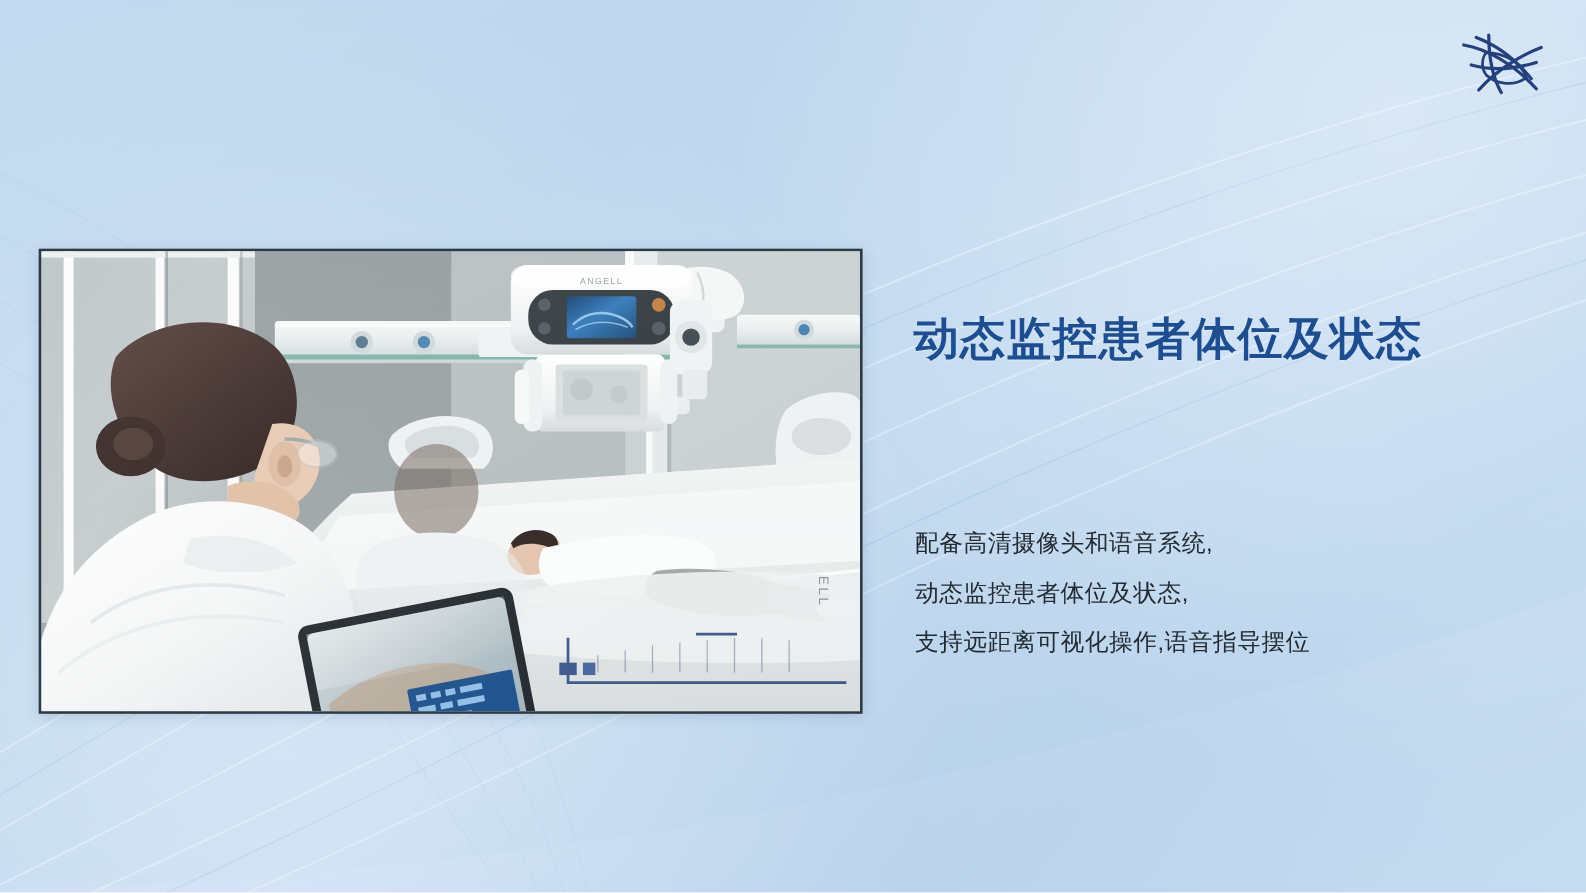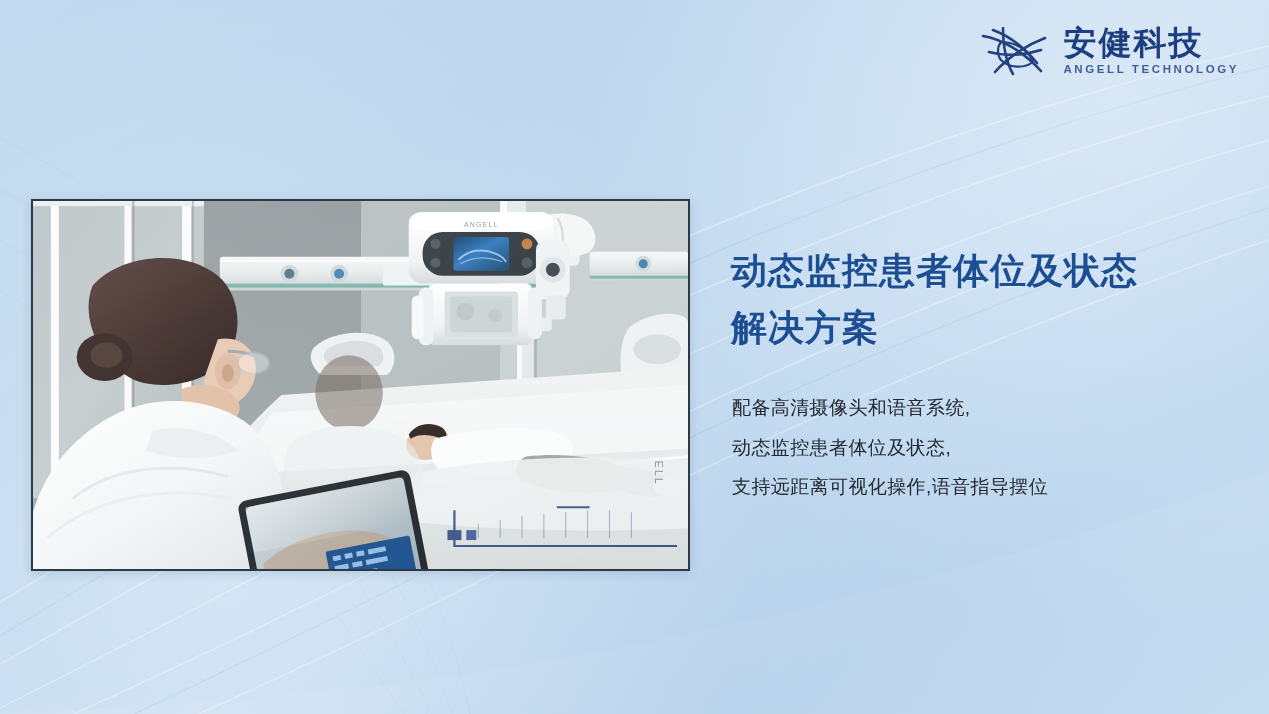--- a/index.html
+++ b/index.html
@@ -91,21 +91,21 @@
     color: #1b4e93;
     line-height: 1.58;
     letter-spacing: 1px;
     text-shadow: 0 1px 0 rgba(255,255,255,0.35);
   }
   .headline .ln { display: block; }
 
   .body-copy {
     position: absolute;
     left: 732px;
-    top: 388px;
+    top: 416px;
     width: 490px;
     font-size: 19px;
     color: #232a31;
     line-height: 2.08;
     letter-spacing: 0.4px;
   }
   .body-copy .ln { display: block; white-space: nowrap; }
 </style>
 </head>
 <body>
@@ -156,24 +156,20 @@
       <svg viewBox="0 0 72 58" aria-hidden="true">
         <g fill="none" stroke="#23417f" stroke-width="2.6" stroke-linecap="round">
           <path d="M4,14 C22,17 44,29 62,49"></path>
           <path d="M66,16 C50,22 30,34 16,50"></path>
           <path d="M14,8 C30,14 46,26 58,41"></path>
           <path d="M24,6 C24,22 26,38 34,52"></path>
           <path d="M10,30 C24,34 42,34 62,28"></path>
         </g>
         <path d="M22,20 C36,20 50,28 54,40 C45,47 30,46 22,38 C18,33 18,25 22,20 Z" fill="none" stroke="#23417f" stroke-width="2.2"></path>
       </svg>
-    </span>
-    <span class="logo-text">
-      <span class="logo-cn">安健科技</span>
-      <span class="logo-en">ANGELL TECHNOLOGY</span>
     </span>
   </div>
 
   <div class="photo-frame">
     <svg viewBox="0 0 659 372" preserveAspectRatio="xMidYMid slice" role="img" aria-label="radiographer photo">
       <defs>
         <linearGradient id="wallG" x1="0" y1="0" x2="0" y2="1">
           <stop offset="0%" stop-color="#8d9699"></stop>
           <stop offset="60%" stop-color="#9aa3a5"></stop>
           <stop offset="100%" stop-color="#a7aeae"></stop>
@@ -481,21 +477,20 @@
       <g opacity="0.6" transform="translate(626,262) rotate(90)">
         <text x="0" y="0" font-family="Liberation Sans, sans-serif" font-size="11" fill="#4b5457" letter-spacing="2">ELL</text>
       </g>
 
       <rect x="0" y="0" width="659" height="372" fill="url(#softLight)" opacity="0.35"></rect>
     </svg>
   </div>
 
   <div class="headline">
     <span class="ln">动态监控患者体位及状态</span>
-    <span class="ln">解决方案</span>
   </div>
 
   <div class="body-copy">
     <span class="ln">配备高清摄像头和语音系统,</span>
     <span class="ln">动态监控患者体位及状态,</span>
     <span class="ln">支持远距离可视化操作,语音指导摆位</span>
   </div>
 
 </div>
 

